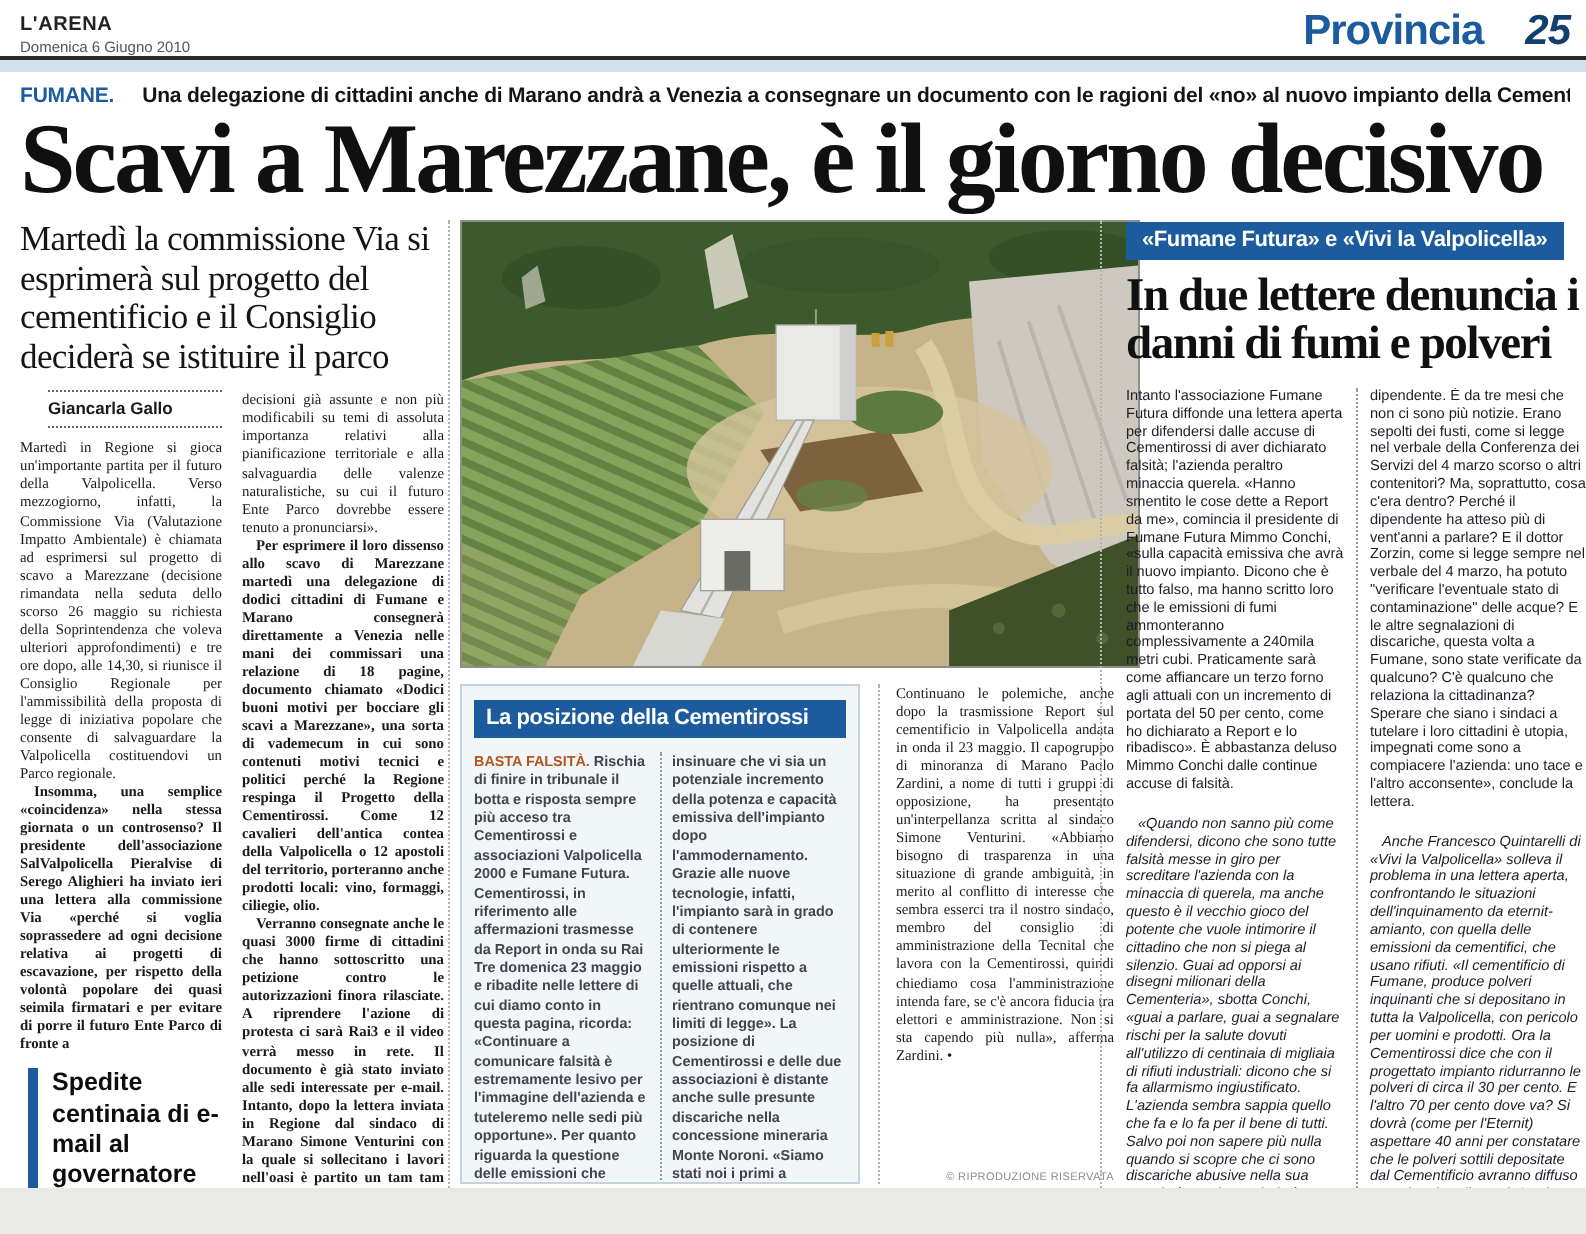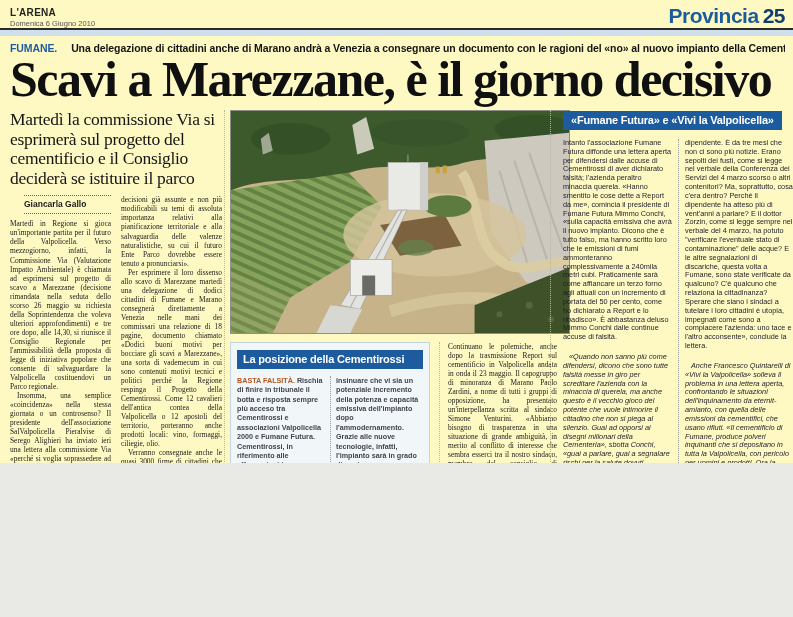--- a/index.html
+++ b/index.html
@@ -1,43 +1,43 @@
 <!DOCTYPE html>
 <html lang="it"><head>
 <meta charset="utf-8">
 <style>
   * { margin:0; padding:0; box-sizing:border-box; }
   html,body { background:#e9e9e6; }
   body { width:793px; height:617px; font-family:"Liberation Serif", serif; }
-  .page { position:relative; width:793px; height:463px; background:#fef9c3; overflow:hidden; }
+  .page { position:relative; width:793px; height:594px; background:#ffffff; overflow:hidden; }
 
   
   .masthead { position:absolute; top:7px; left:10px; font-family:"Liberation Sans",sans-serif; }
   .masthead .paper { font-size:10px; font-weight:bold; color:#222; letter-spacing:.3px; }
   .masthead .date  { font-size:7.5px; color:#555; margin-top:1px; }
   .section-head { position:absolute; top:4px; right:8px; font-family:"Liberation Sans",sans-serif; font-weight:bold; font-size:21px; letter-spacing:-.5px; }
   .section-head .sec { color:#1c5c9e; }
-  .section-head .pg  { color:#123f6e; margin-left:4px; }
+  .section-head .pg  { color:#123f6e; margin-left:21px;font-style:italic; }
   .top-rule { position:absolute; top:28px; left:0; width:793px; height:2px; background:#2a2a2a; }
   .top-band { position:absolute; top:30px; left:0; width:793px; height:6px; background:#cfe0ec; }
 
   
   .kicker { position:absolute; top:42px; left:10px; width:775px; font-family:"Liberation Sans",sans-serif; font-weight:bold; font-size:10.5px; letter-spacing:-.1px; color:#141414; white-space:nowrap; overflow:hidden; }
   .kicker .tag { color:#1c5c9e; margin-right:14px; }
   .headline { position:absolute; top:54px; left:10px; width:780px; font-weight:bold; font-size:50px; letter-spacing:-1.5px; color:#101010; line-height:1.0; }
 
   
   .left-block { position:absolute; top:110px; left:10px; width:212px; height:504px; overflow:hidden; }
   .standfirst { font-size:17.5px; line-height:1.12; color:#151515; letter-spacing:-.3px; }
   .left-cols { display:flex; gap:10px; margin-top:7px; }
   .lcol { width:101px; overflow:hidden; }
   .byline { font-family:"Liberation Sans",sans-serif; font-weight:bold; font-size:8.5px; color:#1a1a1a;
             border-top:1px dotted #666; border-bottom:1px dotted #666; padding:3px 0 4px; margin-bottom:5px;margin-left:14px; }
   .bodytext p { font-size:7.4px; line-height:1.22; text-align:justify; color:#1a1a1a; }
-  .bodytext p + p { text-indent:7px; }
+  .bodytext p + p { text-indent:7px;font-weight:bold; }
   .pull-quote { margin:8px 0 0 4px; border-left:5px solid #1c5c9e; padding-left:7px;
                 font-family:"Liberation Sans",sans-serif; font-weight:bold; font-size:12.5px; line-height:1.22; color:#0d0d0d; }
 
   
   .center-block { position:absolute; top:110px; left:224px; width:346px; height:504px; border-left:1px dotted #b5b5b0; padding-left:5px; }
   .photo-frame { width:340px; height:224px; border:1px solid #8f8f8a; background:#c7b38a; }
   .photo-frame svg { display:block; width:100%; height:100%; }
   .caption { margin-top:3px; font-family:"Liberation Sans",sans-serif; font-weight:bold; font-size:8.3px; color:#22242c; }
   .center-bottom { display:flex; margin-top:8px; gap:0; }
   .cem-box { width:200px; max-height:250px; background:#f1f6f9; border:1px solid #c3d3e1; padding:7px 6px; overflow:hidden; }
@@ -150,20 +150,21 @@
       </div>
       <div class="col3 bodytext">
         <p>Continuano le polemiche, anche dopo la trasmissione Report sul cementificio in Valpolicella andata in onda il 23 maggio. Il capogruppo di minoranza di Marano Paolo Zardini, a nome di tutti i gruppi di opposizione, ha presentato un'interpellanza scritta al sindaco Simone Venturini. «Abbiamo bisogno di trasparenza in una situazione di grande ambiguità, in merito al conflitto di interesse che sembra esserci tra il nostro sindaco, membro del consiglio di amministrazione della Tecnital che lavora con la Cementirossi, quindi chiediamo cosa l'amministrazione intenda fare, se c'è ancora fiducia tra elettori e amministrazione. Non si sta capendo più nulla», afferma Zardini. •</p>
         <div class="copyright">© RIPRODUZIONE RISERVATA</div>
       </div>
     </div>
   </div>
 
   <div class="right-block">
     <div class="letters-label">«Fumane Futura» e «Vivi la Valpolicella»</div>
+    <h2 class="letters-headline">In due lettere denuncia i danni di fumi e polveri</h2>
     <div class="letters-cols">
       <div class="letters-col">
         <p>Intanto l'associazione Fumane Futura diffonde una lettera aperta per difendersi dalle accuse di Cementirossi di aver dichiarato falsità; l'azienda peraltro minaccia querela. «Hanno smentito le cose dette a Report da me», comincia il presidente di Fumane Futura Mimmo Conchi, «sulla capacità emissiva che avrà il nuovo impianto. Dicono che è tutto falso, ma hanno scritto loro che le emissioni di fumi ammonteranno complessivamente a 240mila metri cubi. Praticamente sarà come affiancare un terzo forno agli attuali con un incremento di portata del 50 per cento, come ho dichiarato a Report e lo ribadisco». È abbastanza deluso Mimmo Conchi dalle continue accuse di falsità.</p>
         <p>«Quando non sanno più come difendersi, dicono che sono tutte falsità messe in giro per screditare l'azienda con la minaccia di querela, ma anche questo è il vecchio gioco del potente che vuole intimorire il cittadino che non si piega al silenzio. Guai ad opporsi ai disegni milionari della Cementeria», sbotta Conchi, «guai a parlare, guai a segnalare rischi per la salute dovuti all'utilizzo di centinaia di migliaia di rifiuti industriali: dicono che si fa allarmismo ingiustificato. L'azienda sembra sappia quello che fa e lo fa per il bene di tutti. Salvo poi non sapere più nulla quando si scopre che ci sono discariche abusive nella sua proprietà e a denunciarle è proprio un loro</p>
       </div>
       <div class="letters-col second">
         <p>dipendente. È da tre mesi che non ci sono più notizie. Erano sepolti dei fusti, come si legge nel verbale della Conferenza dei Servizi del 4 marzo scorso o altri contenitori? Ma, soprattutto, cosa c'era dentro? Perché il dipendente ha atteso più di vent'anni a parlare? E il dottor Zorzin, come si legge sempre nel verbale del 4 marzo, ha potuto "verificare l'eventuale stato di contaminazione" delle acque? E le altre segnalazioni di discariche, questa volta a Fumane, sono state verificate da qualcuno? C'è qualcuno che relaziona la cittadinanza? Sperare che siano i sindaci a tutelare i loro cittadini è utopia, impegnati come sono a compiacere l'azienda: uno tace e l'altro acconsente», conclude la lettera.</p>
         <p>Anche Francesco Quintarelli di «Vivi la Valpolicella» solleva il problema in una lettera aperta, confrontando le situazioni dell'inquinamento da eternit-amianto, con quella delle emissioni da cementifici, che usano rifiuti. «Il cementificio di Fumane, produce polveri inquinanti che si depositano in tutta la Valpolicella, con pericolo per uomini e prodotti. Ora la Cementirossi dice che con il progettato impianto ridurranno le polveri di circa il 30 per cento. E l'altro 70 per cento dove va? Si dovrà (come per l'Eternit) aspettare 40 anni per constatare che le polveri sottili depositate dal Cementificio avranno diffuso tumori e altre disgrazie?» si chiede Quintarelli. «Non sarebbe meglio fare il nuovo cementificio in luogo meno abitato, meno produttivo, meno pregiato?».</p>
 
       </div>

